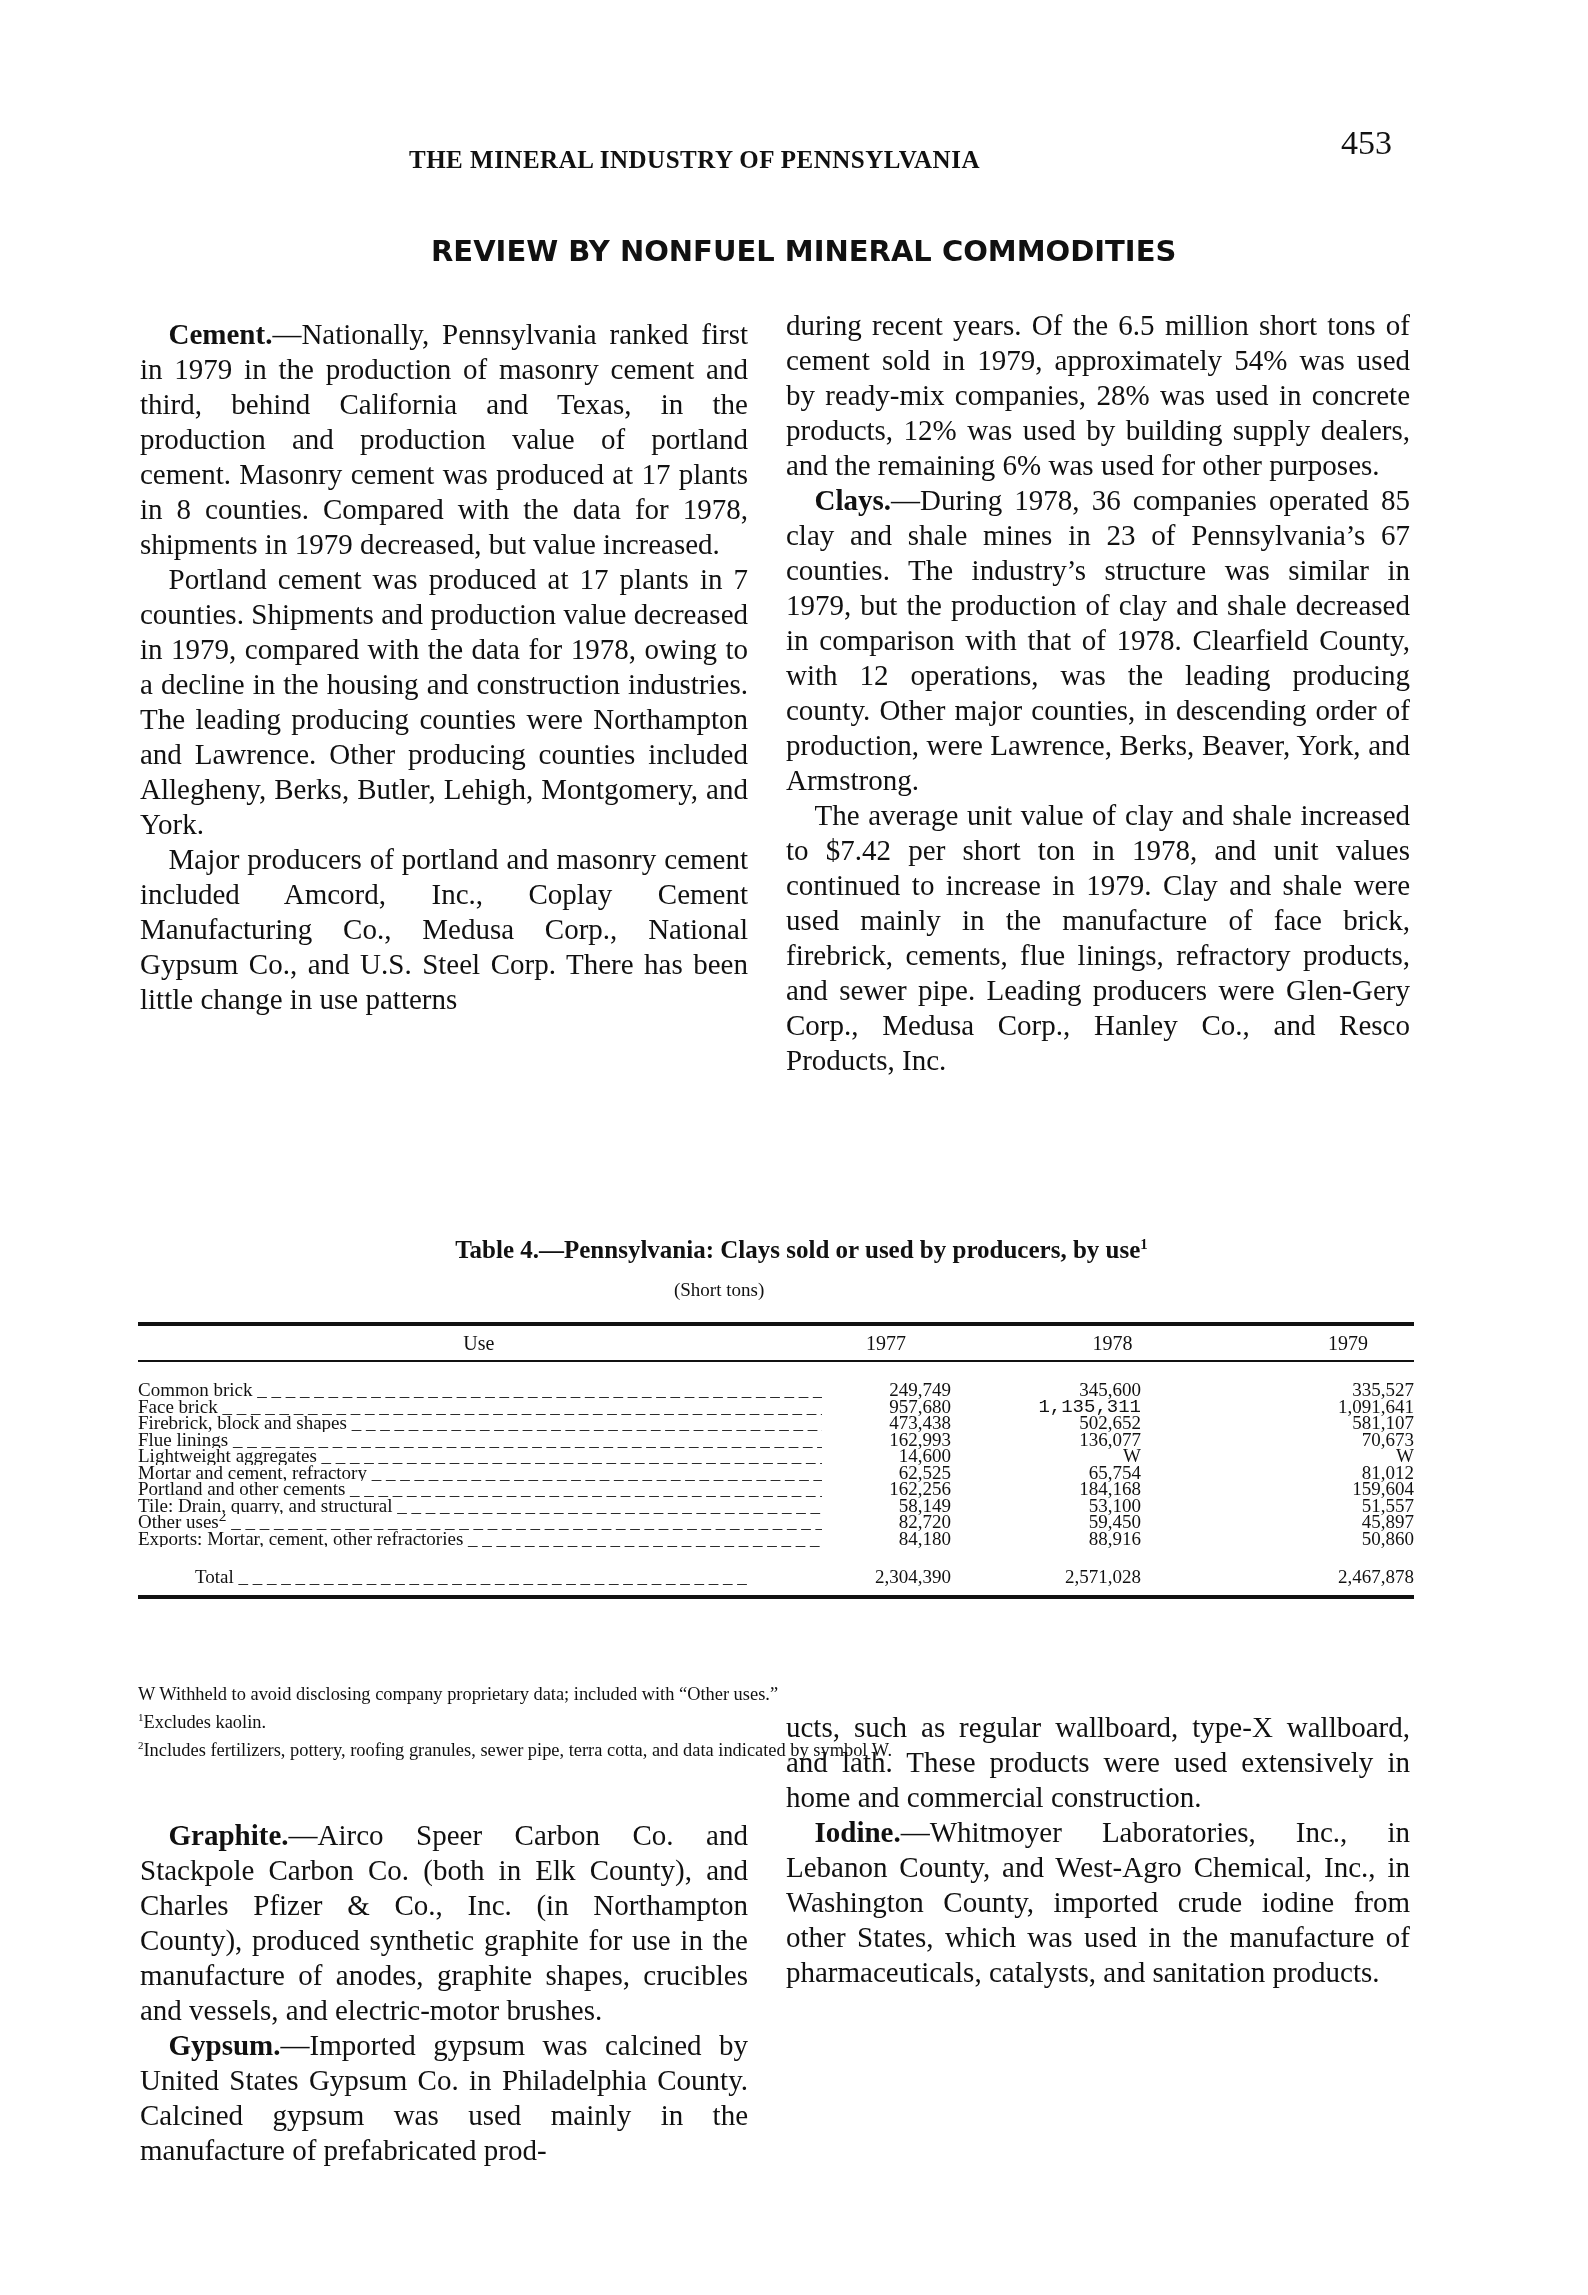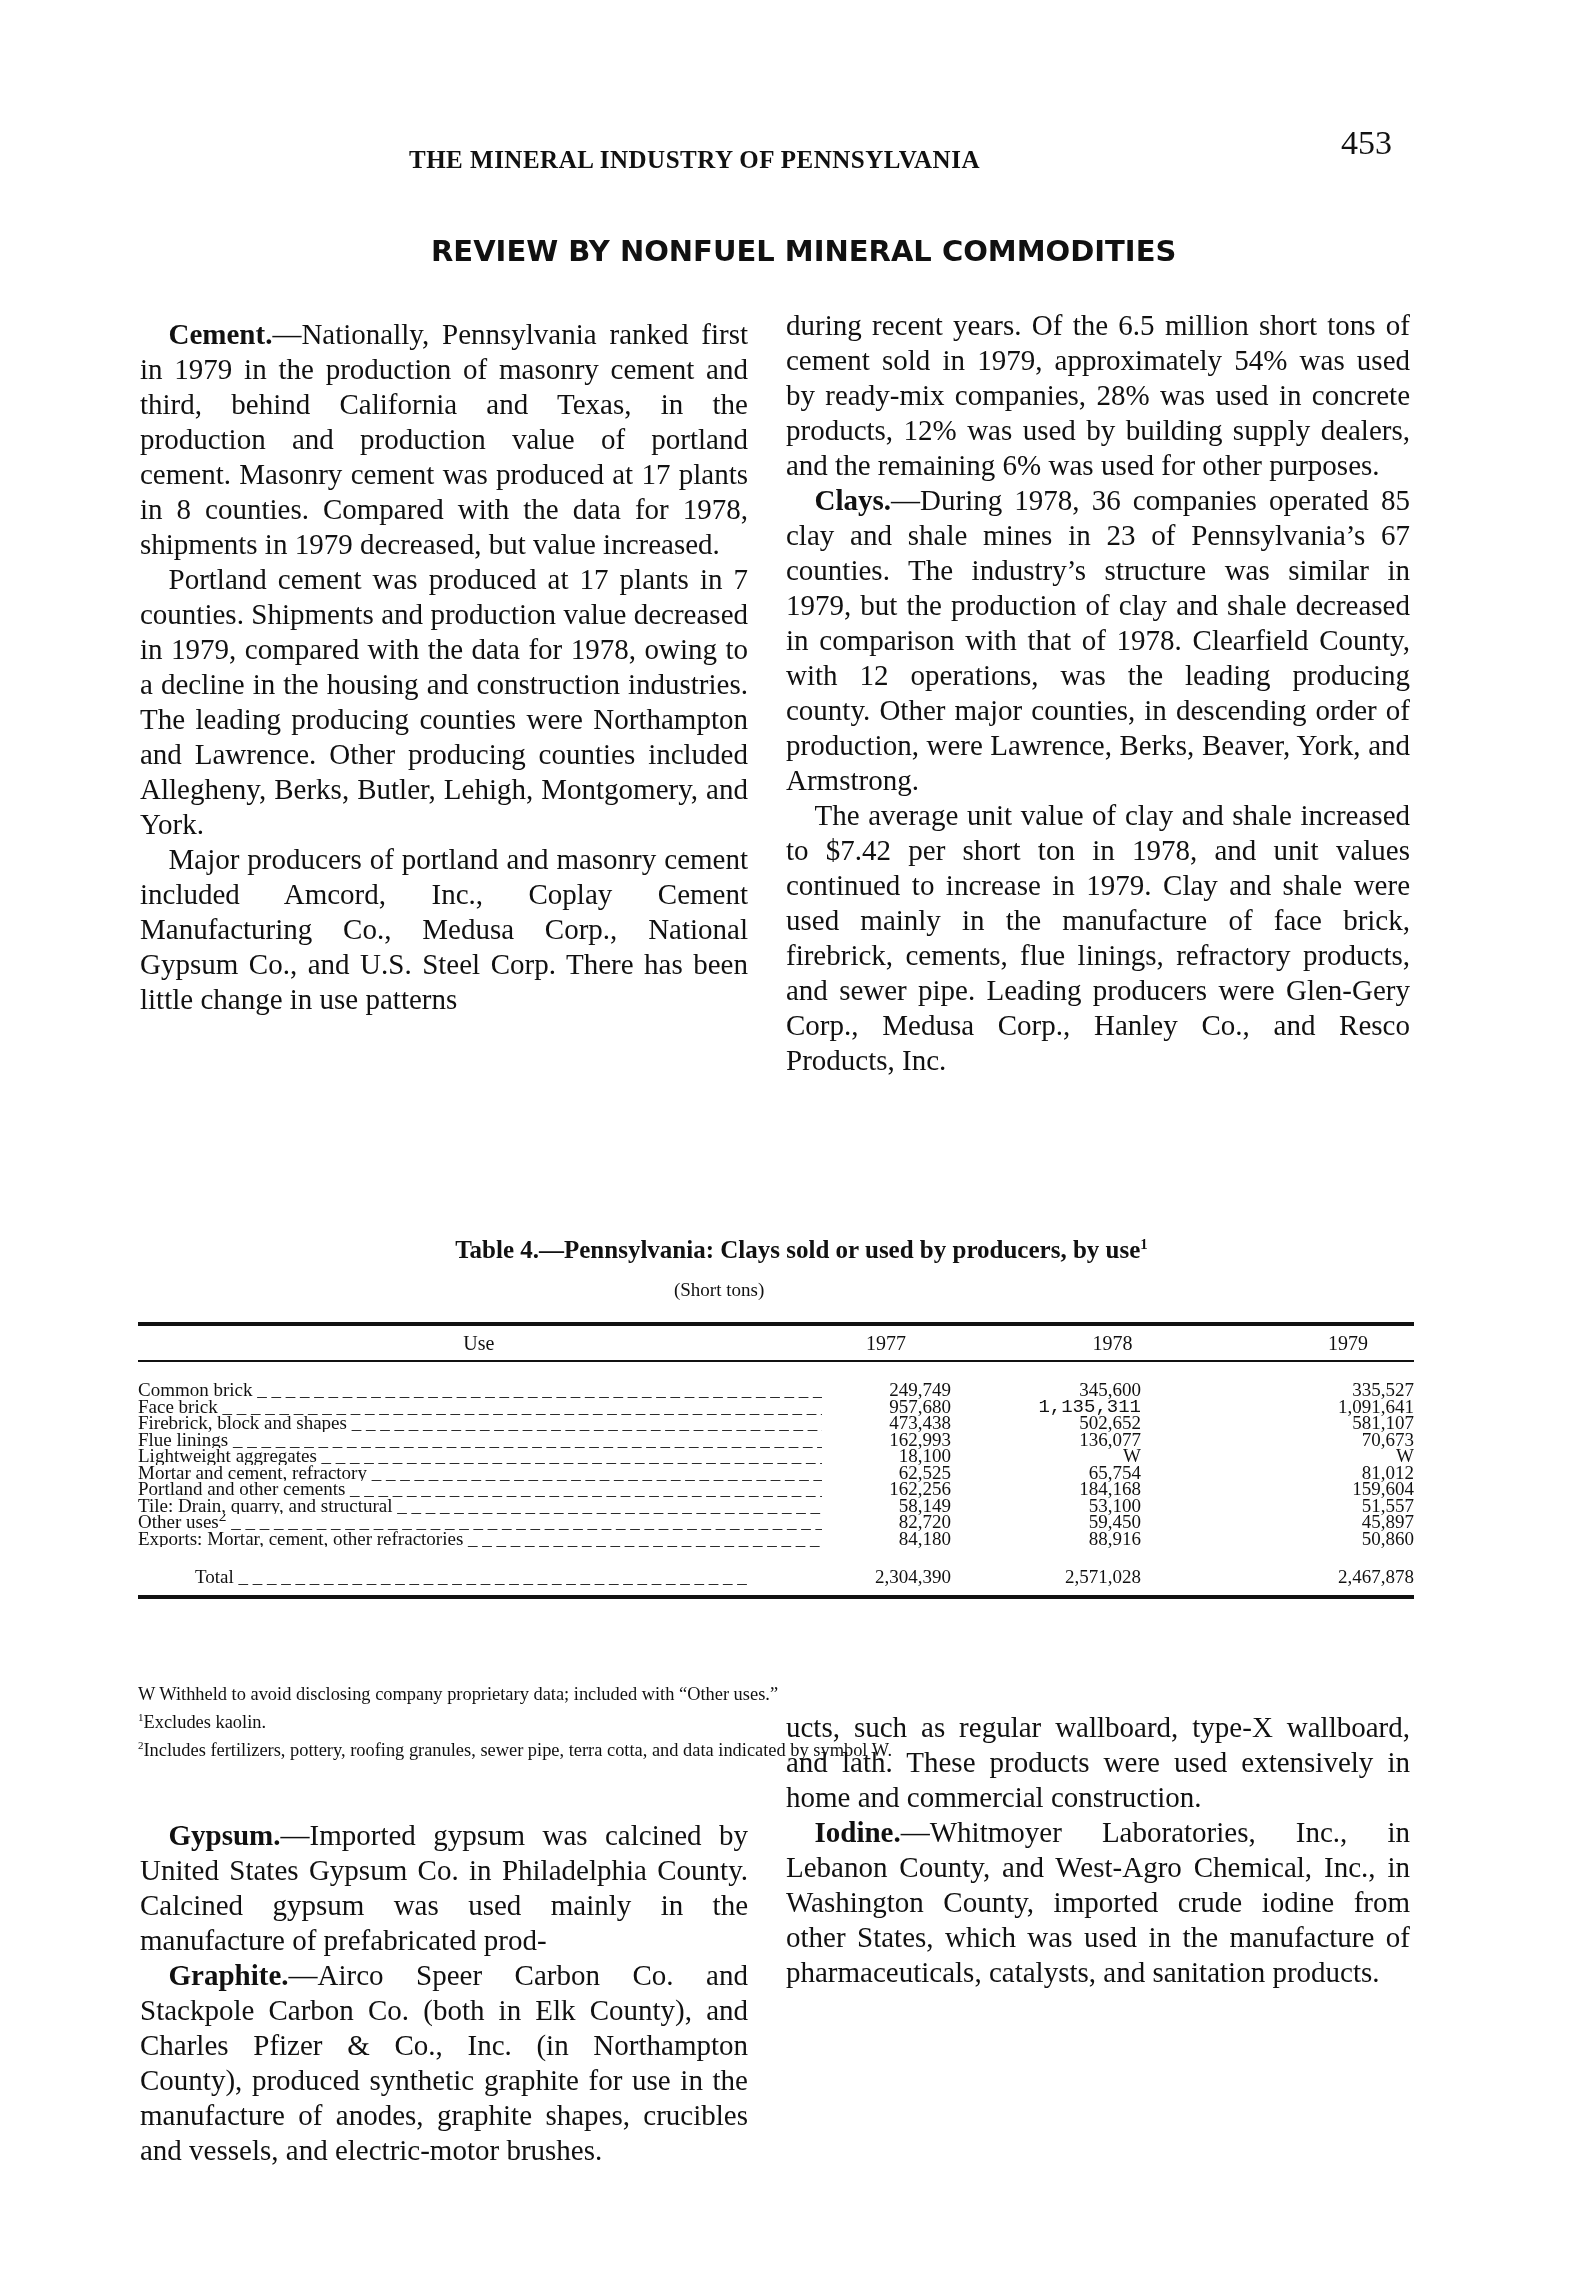--- a/index.html
+++ b/index.html
@@ -91,21 +91,21 @@
         <div class="num c3">581,107</div>
       </div>
       <div class="row">
         <div class="label"><span>Flue linings</span><sup class="fn"></sup><span class="dots"> _ _ _ _ _ _ _ _ _ _ _ _ _ _ _ _ _ _ _ _ _ _ _ _ _ _ _ _ _ _ _ _ _ _ _ _ _ _ _ _ _ _ _ _ _ _ _ _</span></div>
         <div class="num c1">162,993</div>
         <div class="num c2" style="padding-right:46px;box-sizing:border-box;">136,077</div>
         <div class="num c3">70,673</div>
       </div>
       <div class="row">
         <div class="label"><span>Lightweight aggregates</span><sup class="fn"></sup><span class="dots"> _ _ _ _ _ _ _ _ _ _ _ _ _ _ _ _ _ _ _ _ _ _ _ _ _ _ _ _ _ _ _ _ _ _ _ _ _ _ _ _ _ _ _ _ _ _ _ _</span></div>
-        <div class="num c1">18,100</div>
+        <div class="num c1">14,600</div>
         <div class="num c2" style="padding-right:46px;box-sizing:border-box;">W</div>
         <div class="num c3">W</div>
       </div>
       <div class="row">
         <div class="label"><span>Mortar and cement, refractory</span><sup class="fn"></sup><span class="dots"> _ _ _ _ _ _ _ _ _ _ _ _ _ _ _ _ _ _ _ _ _ _ _ _ _ _ _ _ _ _ _ _ _ _ _ _ _ _ _ _ _ _ _ _ _ _ _ _</span></div>
         <div class="num c1">62,525</div>
         <div class="num c2" style="padding-right:46px;box-sizing:border-box;">65,754</div>
         <div class="num c3">81,012</div>
       </div>
       <div class="row">
@@ -142,21 +142,21 @@
   <div class="rule" style="margin-top:6.4px;"></div>
 </div>
 
 <div class="abs footnotes">
   <div><span>W Withheld to avoid disclosing company proprietary data; included with “Other uses.”</span></div>
   <div><sup>1</sup><span>Excludes kaolin.</span></div>
   <div><sup>2</sup><span>Includes fertilizers, pottery, roofing granules, sewer pipe, terra cotta, and data indicated by symbol W.</span></div>
 </div>
 
 <div class="abs col col-left-bottom">
+  <p><span class="lead">Graphite.</span><span>—Airco Speer Carbon Co. and Stackpole Carbon Co. (both in Elk County), and Charles Pfizer &amp; Co., Inc. (in Northampton County), produced synthetic graphite for use in the manufacture of anodes, graphite shapes, crucibles and vessels, and electric-motor brushes.</span></p>
   <p><span class="lead">Gypsum.</span><span>—Imported gypsum was calcined by United States Gypsum Co. in Philadelphia County. Calcined gypsum was used mainly in the manufacture of prefabricated prod-</span></p>
-  <p><span class="lead">Graphite.</span><span>—Airco Speer Carbon Co. and Stackpole Carbon Co. (both in Elk County), and Charles Pfizer &amp; Co., Inc. (in Northampton County), produced synthetic graphite for use in the manufacture of anodes, graphite shapes, crucibles and vessels, and electric-motor brushes.</span></p>
 </div>
 
 <div class="abs col col-right-bottom">
   <p class="noindent"><span>ucts, such as regular wallboard, type-X wallboard, and lath. These products were used extensively in home and commercial construction.</span></p>
   <p><span class="lead">Iodine.</span><span>—Whitmoyer Laboratories, Inc., in Lebanon County, and West-Agro Chemical, Inc., in Washington County, imported crude iodine from other States, which was used in the manufacture of pharmaceuticals, catalysts, and sanitation products.</span></p>
 </div>
 
 
 </body></html>

